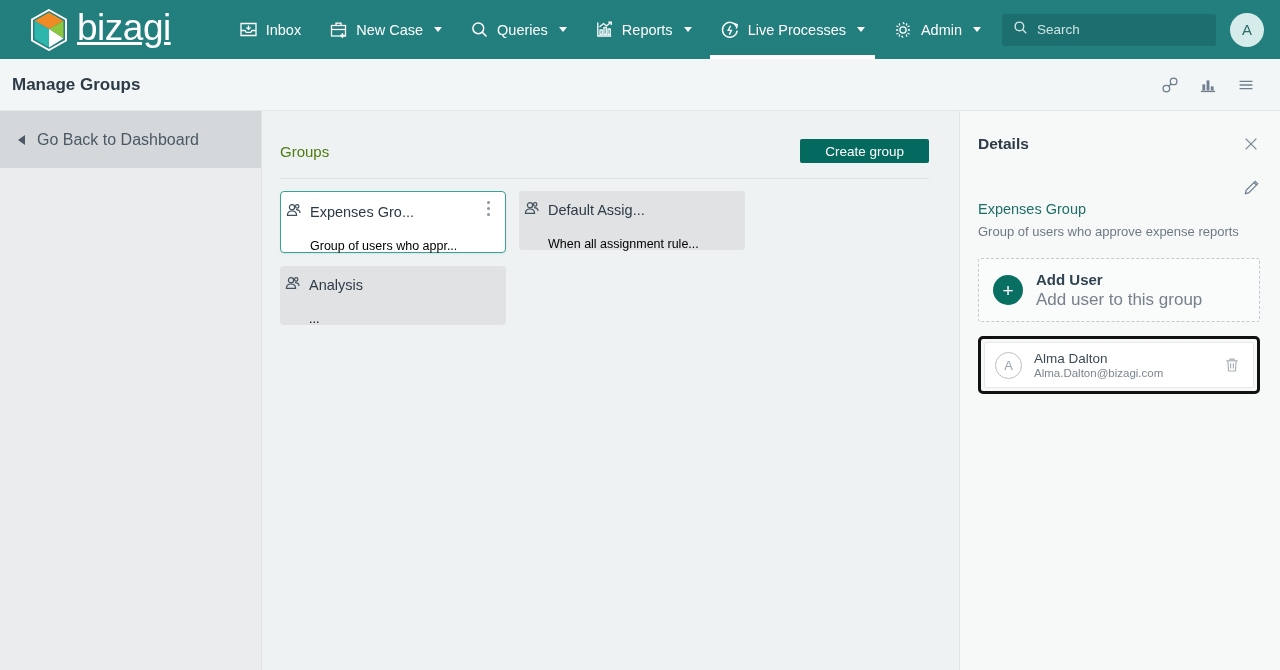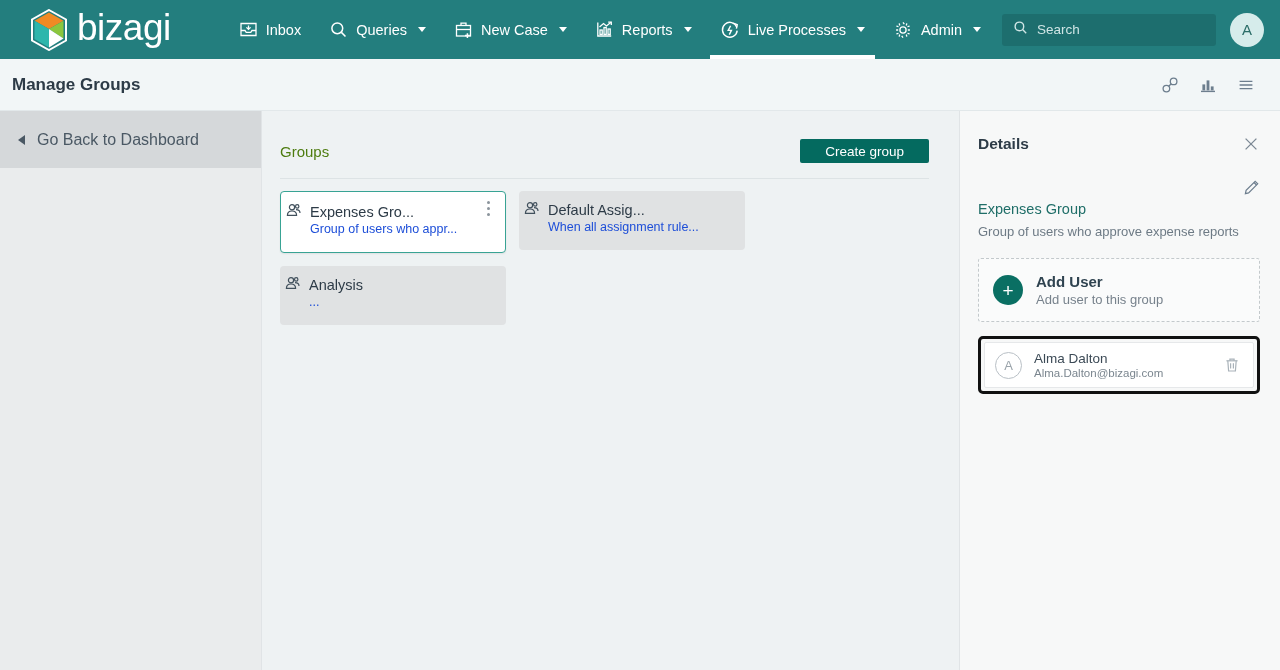--- a/index.html
+++ b/index.html
@@ -29,20 +29,21 @@
   }
   .brand-logo { width: 38px; height: 42px; display: block; }
   .brand-word {
     color: #ffffff;
     font-size: 37px;
     letter-spacing: -0.5px;
     line-height: 1;
     font-weight: 400;
     position: relative;
     top: -2px;
+    text-decoration: underline;
   }
   .navitems { display: flex; align-items: center; height: 59px; }
   .navitem {
     display: flex;
     align-items: center;
     gap: 8px;
     height: 59px;
     padding: 8px 14px;
     color: #ffffff;
     font-size: 14.5px;
@@ -204,23 +205,23 @@
   }
   .gcard-title {
     display: flex;
     align-items: center;
     gap: 8px;
     font-size: 14.5px;
     color: #2d3b47;
   }
   .gcard-sub {
     font-size: 12.5px;
-    color: #1d4ed8;
+    color: #000000;
     margin-left: 25px;
-    margin-top: 0;
+    margin-top: 17px;
     white-space: nowrap;
   }
   .kebab {
     position: absolute;
     top: 9px; right: 10px;
     width: 14px;
     display: flex;
     flex-direction: column;
     align-items: center;
     gap: 3px;
@@ -295,21 +296,21 @@
     align-items: center;
     justify-content: center;
     flex-shrink: 0;
   }
   .adduser-title {
     font-size: 15px;
     color: #2f4350;
     font-weight: 700;
   }
   .adduser-sub {
-    font-size: 13px;
+    font-size: 17px;
     color: #77828c;
     margin-top: 2px;
   }
   .user-highlight {
     margin-top: 14px;
     border: 3.5px solid #111111;
     border-radius: 5px;
     padding: 3px;
     background: #f7f8f8;
   }
@@ -364,39 +365,39 @@
           <path d="M2 3.5 L17 3.5 L17 15.5 L2 15.5 Z"></path>
           <path d="M2 10.5 L6 10.5 L7.2 12.3 L11.8 12.3 L13 10.5 L17 10.5"></path>
           <path d="M9.5 5.5 L9.5 9.3 M7.4 7.4 L9.5 9.4 L11.6 7.4"></path>
         </svg>
       </span>
       <span>Inbox</span>
     </div>
 
     <div class="navitem">
       <span class="ic">
-        <svg width="19" height="19" viewBox="0 0 19 19" fill="none" stroke="#ffffff" stroke-width="1.5">
-          <circle cx="8.3" cy="8.3" r="5.4"></circle>
-          <path d="M12.4 12.4 L16.5 16.5"></path>
-        </svg>
-      </span>
-      <span>Queries</span>
-      <span class="caret"></span>
-    </div>
-
-    <div class="navitem">
-      <span class="ic">
         <svg width="19" height="19" viewBox="0 0 19 19" fill="none" stroke="#ffffff" stroke-width="1.3">
           <rect x="2.5" y="5.5" width="14" height="10.5"></rect>
           <path d="M7 5.5 L7 3.2 L12 3.2 L12 5.5"></path>
           <path d="M2.5 9.5 L16.5 9.5"></path>
           <path d="M13.4 13.2 L13.4 18 M11 15.6 L15.8 15.6" stroke-width="1.5"></path>
         </svg>
       </span>
       <span>New Case</span>
+      <span class="caret"></span>
+    </div>
+
+    <div class="navitem">
+      <span class="ic">
+        <svg width="19" height="19" viewBox="0 0 19 19" fill="none" stroke="#ffffff" stroke-width="1.5">
+          <circle cx="8.3" cy="8.3" r="5.4"></circle>
+          <path d="M12.4 12.4 L16.5 16.5"></path>
+        </svg>
+      </span>
+      <span>Queries</span>
       <span class="caret"></span>
     </div>
 
     <div class="navitem">
       <span class="ic">
         <svg width="19" height="19" viewBox="0 0 19 19" fill="none" stroke="#ffffff" stroke-width="1.3">
           <path d="M2.8 2.5 L2.8 16 L16.2 16"></path>
           <rect x="5" y="10" width="2.2" height="4.4"></rect>
           <rect x="9" y="7.5" width="2.2" height="6.9"></rect>
           <rect x="13" y="9" width="2.2" height="5.4"></rect>

